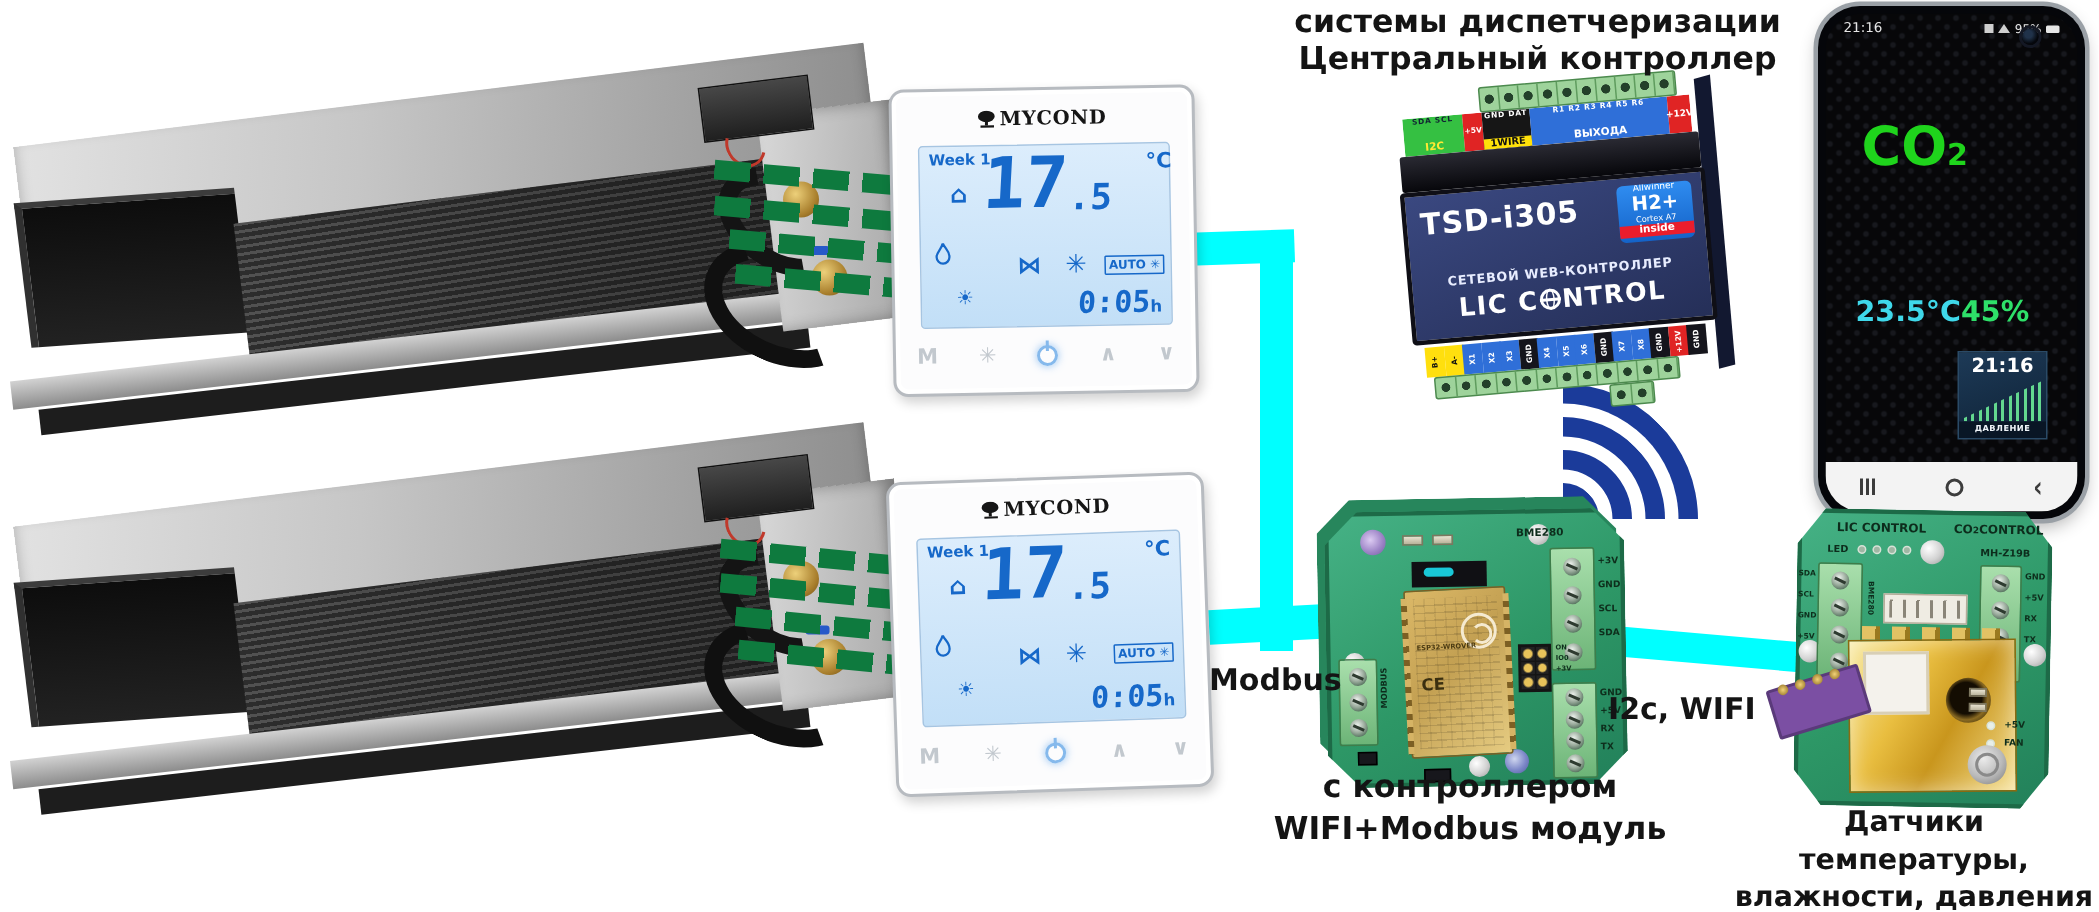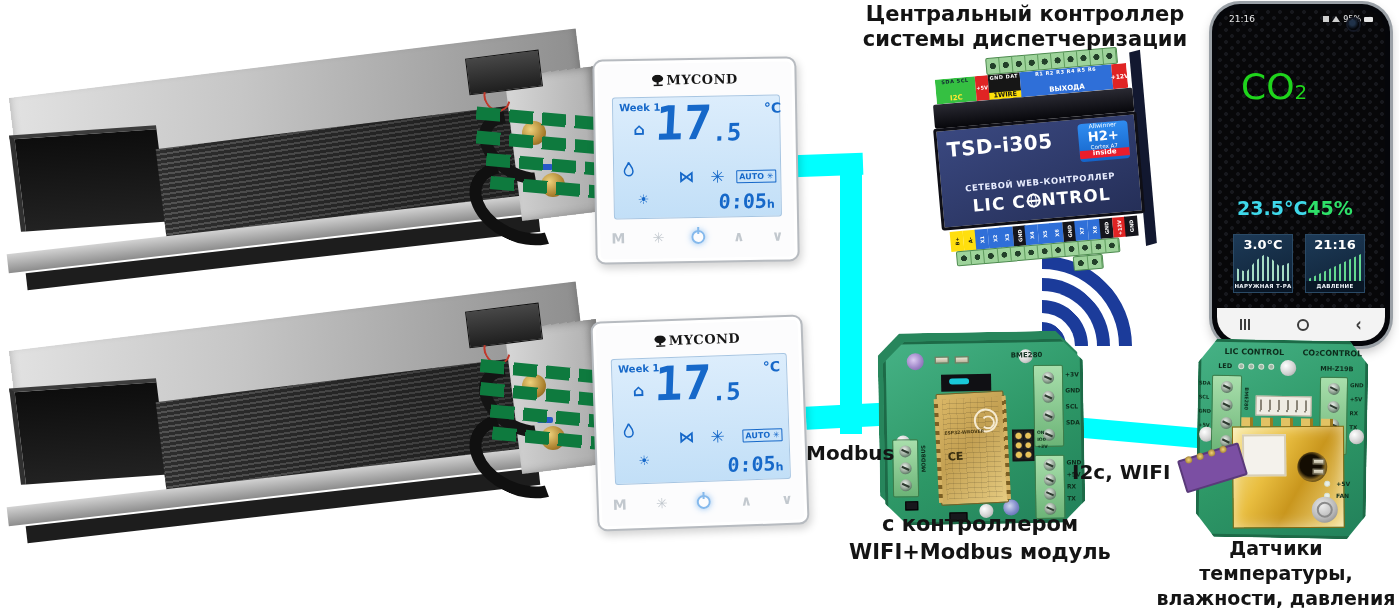--- a/index.html
+++ b/index.html
@@ -181,21 +181,21 @@
  box-shadow:0 0 0 3px #9aa0a6,0 5px 12px rgba(0,0,0,.3);z-index:4}
 .ph-screen{position:absolute;inset:5px;border-radius:24px;overflow:hidden;background-color:#070709;
  background-image:radial-gradient(circle at 3px 3px,#17181d 1.7px,transparent 2.2px),
  radial-gradient(circle at 9px 9px,#17181d 1.7px,transparent 2.2px);background-size:12px 12px}
 .ph-status{position:absolute;top:3px;left:0;right:0;height:14px;color:#e6e6e6;font-size:9px;
  padding:0 12px;display:flex;justify-content:space-between;align-items:center}
 .ph-sticons{display:flex;align-items:center;gap:3px;font-size:8px}
 .ph-batt{display:inline-block;width:9px;height:5px;background:#e6e6e6;border-radius:1px}
 .ph-cam{position:absolute;right:26px;top:10px;width:11px;height:11px;border-radius:50%;
  background:radial-gradient(circle at 40% 35%,#20324a 25%,#05070c 65%);box-shadow:0 0 0 2px #141824}
-.ph-co2{position:absolute;left:24px;top:60px;color:var(--co2);font-weight:normal;line-height:1}
+.ph-co2{position:absolute;left:24px;top:72px;color:var(--co2);font-weight:bold;line-height:1}
 .ph-co2 .main{font-size:36px}
 .ph-co2 .sub{font-size:20px}
 .ph-value{position:absolute;left:0;right:0;top:94px;text-align:center;color:#fff;font-weight:bold;
  font-size:68px;line-height:1;letter-spacing:1px}
 .ph-row{position:absolute;left:0;right:0;top:188px;display:flex;
  padding:0 20px;font-weight:bold;font-size:19px}
 .ph-temp{color:#3fd8ea}.ph-hum{color:#2ee069}
 .ph-tile{position:absolute;top:225px;width:60px;height:59px;overflow:hidden;
  background:linear-gradient(160deg,#1d3a57,#0e2135);border:1px solid #2a4a66}
 .ph-tile .val{text-align:center;color:#fff;font-size:13px;font-weight:bold;margin-top:2px}
@@ -322,22 +322,22 @@
     <div class="t-buttons">
       <span>M</span>
       <span>✳</span>
       <span class="t-power"></span>
       <span>∧</span>
       <span>∨</span>
     </div>
   </div>
 
   <div class="hdr">
+    <div>системы диспетчеризации</div>
     <div>Центральный контроллер</div>
-    <div>системы диспетчеризации</div>
   </div>
 
   <div class="ctrl">
     <div class="ctrl-side"></div>
     <div class="gterm ctrl-topterm">
         <i></i>
         <i></i>
         <i></i>
         <i></i>
         <i></i>
@@ -555,25 +555,20 @@
           <span>95%</span>
           <span class="ph-batt"></span>
         </span>
       </div>
       <div class="ph-cam"></div>
       <div class="ph-co2"><span class="main">CO</span><span class="sub">2</span></div>
       <div class="ph-row">
         <span class="ph-temp">23.5°C</span>
         <span class="ph-hum">45%</span>
       </div>
-      <div class="ph-tile" style="left:16px">
-        <div class="val">3.0°C</div>
-        <div class="bars bars-t1"></div>
-        <div class="lab">НАРУЖНАЯ Т-РА</div>
-      </div>
       <div class="ph-tile" style="left:88px">
         <div class="val">21:16</div>
         <div class="bars bars-t2"></div>
         <div class="lab">ДАВЛЕНИЕ</div>
       </div>
       <div class="ph-nav">
         <span class="n-recents">
             <i></i>
             <i></i>
             <i></i>

